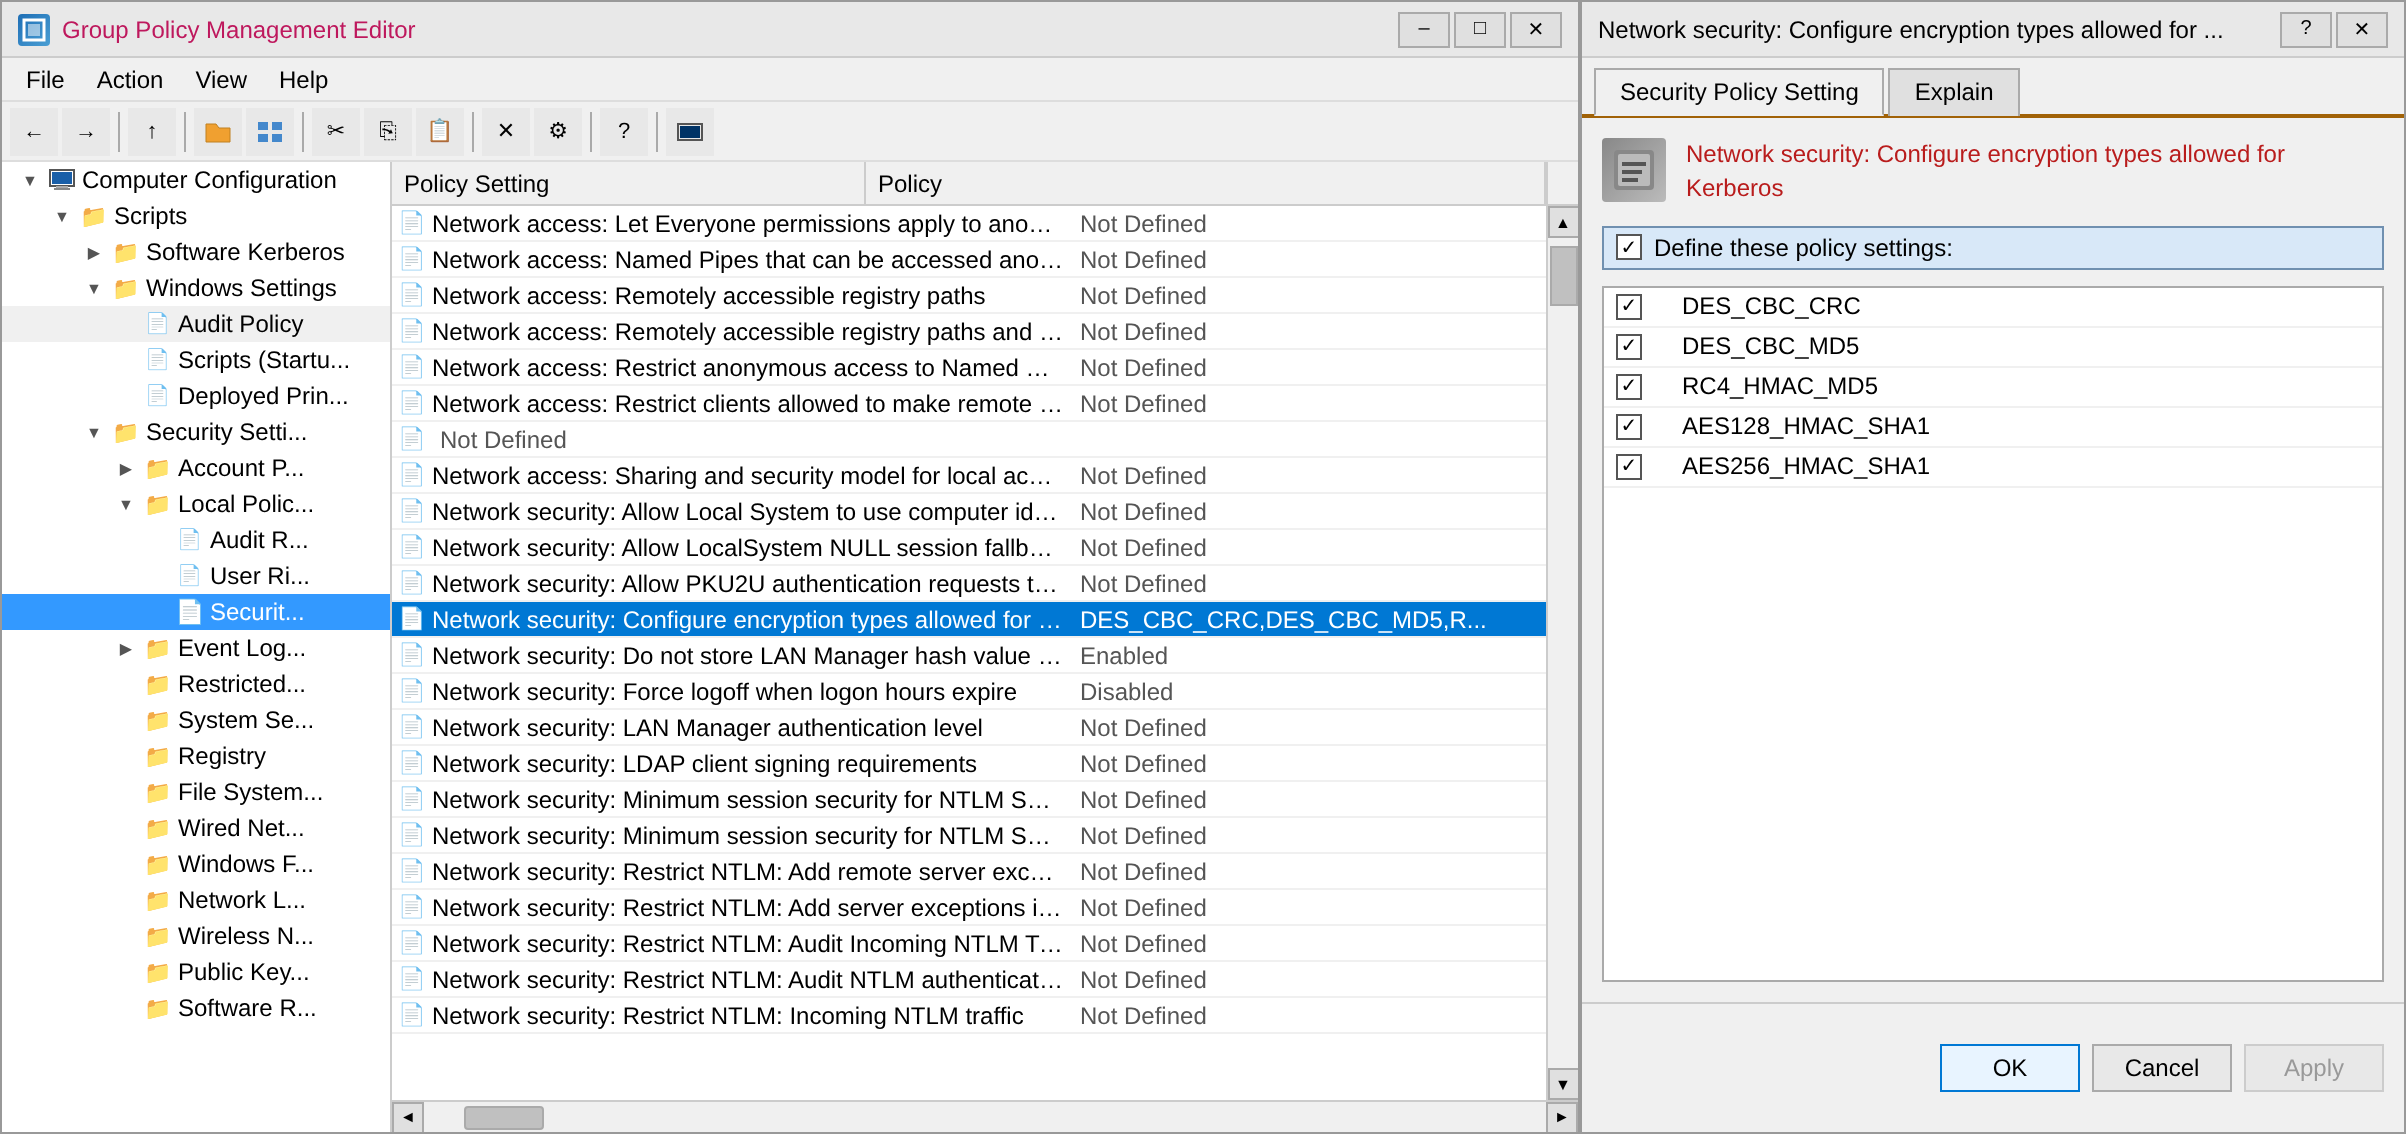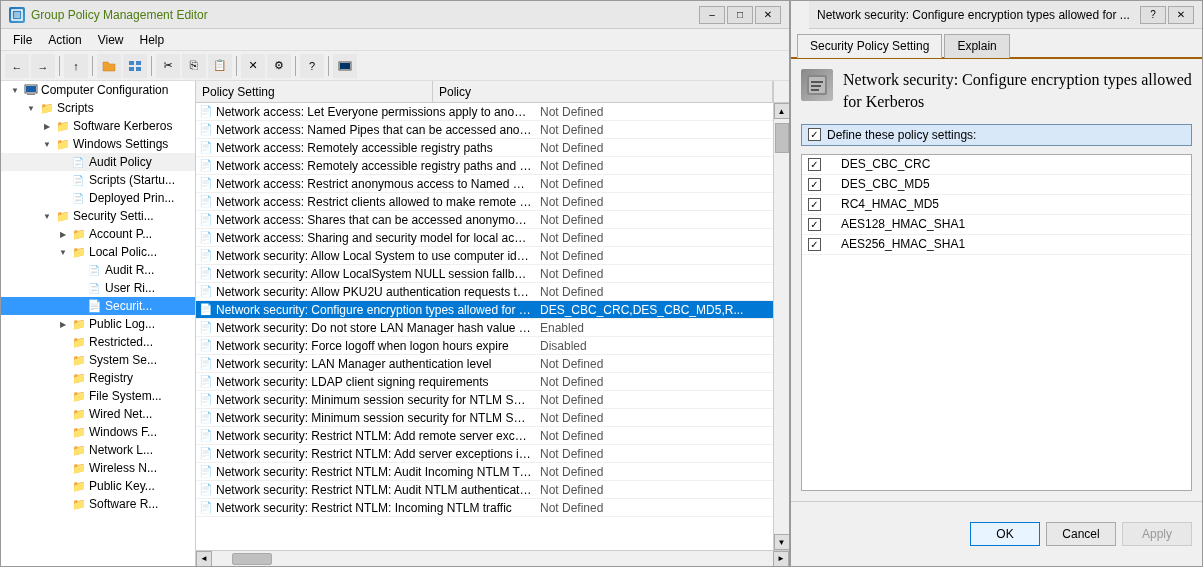--- a/index.html
+++ b/index.html
@@ -27,21 +27,21 @@
     }
     .title-bar-icon {
       width: 16px;
       height: 16px;
       margin-right: 6px;
       background: linear-gradient(135deg, #1e6eb5, #4a9fd4);
       border-radius: 2px;
       display: flex; align-items: center; justify-content: center;
       color: white; font-size: 9px; font-weight: bold;
     }
-    .title-bar-text { flex: 1; font-size: 12px; color: #4d7c0f; }
+    .title-bar-text { flex: 1; font-size: 12px; color: #be185d; }
     .title-bar-controls { display: flex; gap: 2px; }
     .title-bar-btn {
       width: 26px; height: 18px;
       background: #e0e0e0;
       border: 1px solid #aaa;
       display: flex; align-items: center; justify-content: center;
       cursor: pointer; font-size: 10px;
     }
 
     .menu-bar {
@@ -202,21 +202,20 @@
       flex-shrink: 0;
       margin-left: 0;
     }
     .dialog-title-bar {
       background: #e8e8e8;
       height: 28px;
       display: flex;
       align-items: center;
       padding: 0 8px;
       border-bottom: 1px solid #ccc;
-      margin-left: 18px;
     }
     .dialog-title-text { flex: 1; font-size: 12px; color: #000; }
     .dialog-title-controls { display: flex; gap: 2px; }
 
     .dialog-tabs {
       display: flex;
       background: #f0f0f0;
       padding: 4px 6px 0;
       border-bottom: 2px solid #a16207;
     }
@@ -252,25 +251,24 @@
     }
     .policy-icon {
       width: 32px; height: 32px;
       margin-right: 10px;
       flex-shrink: 0;
       background: linear-gradient(135deg, #888, #bbb);
       border-radius: 2px;
       display: flex; align-items: center; justify-content: center;
     }
     .policy-description {
-      font-size: 16px;
+      font-size: 12px;
       line-height: 1.4;
-      color: #000000;
+      color: #b91c1c;
       flex: 1;
-      font-family: Liberation Serif, serif;
     }
 
     .define-checkbox-row {
       display: flex;
       align-items: center;
       margin-bottom: 8px;
       background: #d8e8f8;
       padding: 3px 6px;
       border: 1px solid #7090b0;
     }
@@ -531,21 +529,21 @@
         <span class="tree-indent" style="width:68px"></span>
         <span class="tree-expand" style="width:16px"></span>
         <span class="tree-icon">📄</span>
         <span class="tree-label">Securit...</span>
       </div>
 
       <div class="tree-item">
         <span class="tree-indent" style="width:52px"></span>
         <span class="tree-expand">▶</span>
         <span class="tree-icon folder-icon">📁</span>
-        <span class="tree-label">Public Log...</span>
+        <span class="tree-label">Event Log...</span>
       </div>
 
       <div class="tree-item">
         <span class="tree-indent" style="width:52px"></span>
         <span class="tree-expand" style="width:16px"></span>
         <span class="tree-icon folder-icon">📁</span>
         <span class="tree-label">Restricted...</span>
       </div>
 
       <div class="tree-item">
@@ -648,21 +646,20 @@
               <span class="cell-policy">Network access: Restrict anonymous access to Named Pipes...</span>
               <span class="cell-setting">Not Defined</span>
             </div>
             <div class="list-row">
               <span class="list-row-icon">📄</span>
               <span class="cell-policy">Network access: Restrict clients allowed to make remote call...</span>
               <span class="cell-setting">Not Defined</span>
             </div>
             <div class="list-row">
               <span class="list-row-icon">📄</span>
-              <span class="cell-policy">Network access: Shares that can be accessed anonymously</span>
               <span class="cell-setting">Not Defined</span>
             </div>
             <div class="list-row">
               <span class="list-row-icon">📄</span>
               <span class="cell-policy">Network access: Sharing and security model for local accou...</span>
               <span class="cell-setting">Not Defined</span>
             </div>
             <div class="list-row">
               <span class="list-row-icon">📄</span>
               <span class="cell-policy">Network security: Allow Local System to use computer ident...</span>

